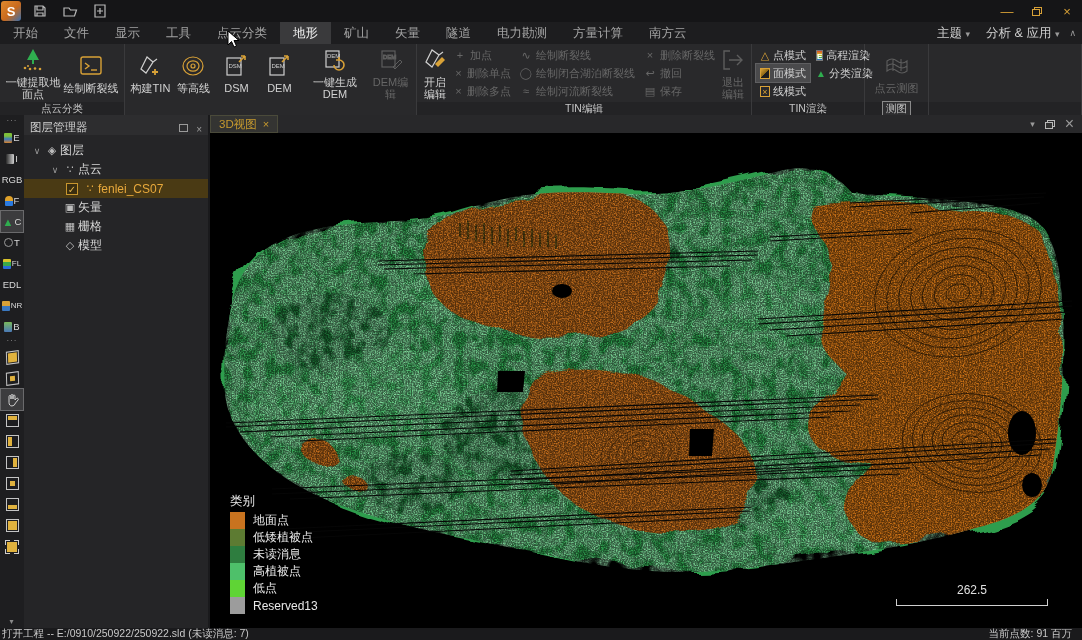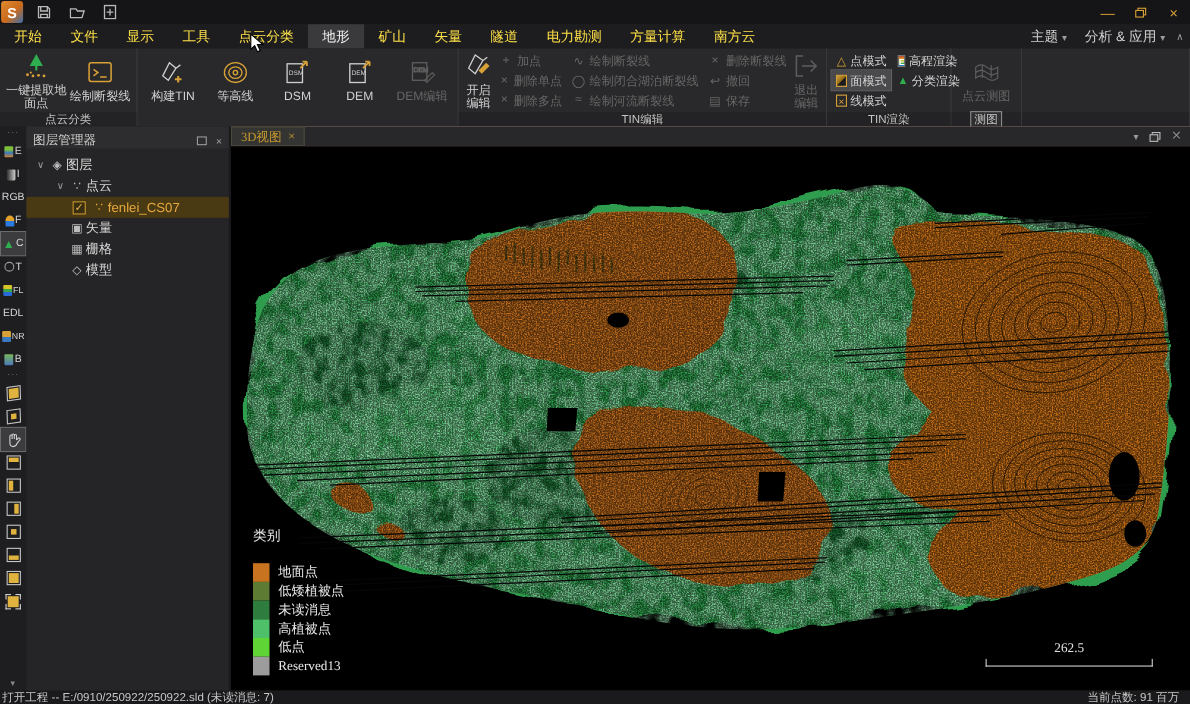--- a/index.html
+++ b/index.html
@@ -19,21 +19,21 @@
   .win-btn { width:30px; height:20px; display:flex; align-items:center; justify-content:center;
     color:#d8a137; font-size:13px; }
   .restore-glyph { position:relative; width:10px; height:9px; }
   .restore-glyph i { position:absolute; border:1px solid #d8a137; width:8px; height:7px; display:block; }
   .restore-glyph i:first-child { left:2px; top:0; }
   .restore-glyph i:last-child { left:0; top:2px; background:#151517; }
 
   
   .menubar { position:absolute; left:0; top:22px; right:0; height:22px; background:#1d1d1f;
     display:flex; align-items:center; font-size:12.5px; }
-  .menu-tab { padding:0 13px; height:22px; line-height:22px; color:#fde047; cursor:default; white-space:nowrap; }
+  .menu-tab { padding:0 13px; height:22px; line-height:22px; color:#a3a3a3; cursor:default; white-space:nowrap; }
   .menu-tab.active { background:#3a3a3c; color:#f2f2f2; }
   .menubar-right { margin-left:auto; display:flex; align-items:center; gap:4px; padding-right:6px; color:#cfcfcf; }
   .menubar-right .mi { padding:0 6px; white-space:nowrap; }
   .caret { font-size:9px; color:#9a9a9a; }
 
   
   .ribbon { position:absolute; left:0; top:44px; right:0; height:71px; background:#29292b; display:flex; }
   .rgroup { height:71px; border-right:1px solid #3a3a3c; display:flex; flex-direction:column; }
   .rgroup-content { height:58px; display:flex; align-items:center; padding:0 4px; }
   .rgroup-label { height:13px; background:#232325; font-size:10.5px; color:#c4c4c4;
@@ -112,33 +112,33 @@
   .lp-tree { padding-top:6px; font-size:12px; }
   .tree-row { display:flex; align-items:center; height:19px; color:#d6d6d6; white-space:nowrap; }
   .tree-row .tw { width:14px; text-align:center; color:#9a9a9a; font-size:9px; }
   .tree-row .ticon { width:16px; text-align:center; color:#bdbdbd; font-size:11px; }
   .tree-row.selected { background:#4a3a14; color:#e8a93c; }
   .checkbox { width:12px; height:12px; border:1px solid #c8962e; background:#3a2e10; margin-right:4px;
     color:#e8b84e; font-size:10px; line-height:11px; text-align:center; }
   .lvl1 { padding-left:6px; } .lvl2 { padding-left:24px; } .lvl3 { padding-left:42px; }
 
   
-  .viewport { position:absolute; left:210px; top:115px; right:0; bottom:12px; background:#fca5a5;
-    display:flex; flex-direction:column;font-family:Liberation Serif, serif; }
+  .viewport { position:absolute; left:210px; top:115px; right:0; bottom:12px; background:#fef9c3;
+    display:flex; flex-direction:column; }
   .vp-tabbar { height:18px; background:#28282a; display:flex; align-items:center; }
   .vp-tab { height:18px; display:flex; align-items:center; gap:6px; padding:0 8px; background:#343432;
     color:#c79a2e; font-size:11.5px; border:1px solid #4a4a3a; }
   .vp-tab .closex { color:#c79a2e; font-size:11px; }
   .vp-tabbar-right { margin-left:auto; display:flex; align-items:center; gap:10px; padding-right:8px; color:#9a9a9a; }
   .vp-canvas { position:relative; flex:1; background:#000; overflow:hidden; }
   .vp-canvas svg.scene { position:absolute; inset:0; }
 
   
   .legend { position:absolute; left:20px; bottom:14px; color:#e8e8e8; font-size:12px; }
-  .legend-title { margin-bottom:16px; font-size:12.5px; }
+  .legend-title { margin-bottom:2px; font-size:12.5px; }
   .legend-row { display:flex; align-items:center; height:17px; }
   .legend-sw { width:15px; height:17px; }
   .legend-label { margin-left:8px; text-shadow:0 1px 2px #000; white-space:nowrap; }
 
   
   .scalebar { position:absolute; right:34px; bottom:22px; width:152px; color:#e0e0e0; font-size:12px; text-align:center; }
   .scalebar .sb-line { margin-top:2px; height:7px; border-bottom:1px solid #cfcfcf;
     border-left:1px solid #cfcfcf; border-right:1px solid #cfcfcf; }
 
   
@@ -276,20 +276,31 @@
         </div>
         <div class="bigbtn narrow">
           <span class="bicon">
             <svg width="26" height="26" viewBox="0 0 26 26">
                 <rect x="4" y="5" width="14" height="17" fill="none" stroke="#cfcfcf" stroke-width="1.2"></rect>
                 <text x="5.5" y="15" font-size="6" fill="#cfcfcf">DEM</text>
                 <path d="M16 9 L22 3 M22 3 h-4 M22 3 v4" stroke="#d8a137" stroke-width="1.6" fill="none"></path>
               </svg>
           </span>
           <span>DEM</span>
+        </div>
+        <div class="bigbtn wide">
+          <span class="bicon">
+            <svg width="26" height="26" viewBox="0 0 26 26">
+                <rect x="4" y="4" width="13" height="16" fill="none" stroke="#cfcfcf" stroke-width="1.2"></rect>
+                <text x="5" y="11" font-size="6" fill="#cfcfcf">DEM</text>
+                <path d="M12 18 a5 5 0 1 0 5-5" fill="none" stroke="#d8a137" stroke-width="1.6"></path>
+                <path d="M17 10 v3 h-3" fill="none" stroke="#d8a137" stroke-width="1.6"></path>
+              </svg>
+          </span>
+          <span>一键生成DEM</span>
         </div>
         <div class="bigbtn narrow disabled">
           <span class="bicon">
             <svg width="26" height="26" viewBox="0 0 26 26">
                 <rect x="4" y="4" width="13" height="16" stroke="#5d5d5d" stroke-width="1.2" fill="none"></rect>
                 <text x="5" y="12" font-size="6" fill="#5d5d5d">DEM</text>
                 <path d="M15 20 L22 13 L24 15 L17 22 Z" stroke="#5d5d5d" fill="none"></path>
               </svg>
           </span>
           <span>DEM编辑</span>

